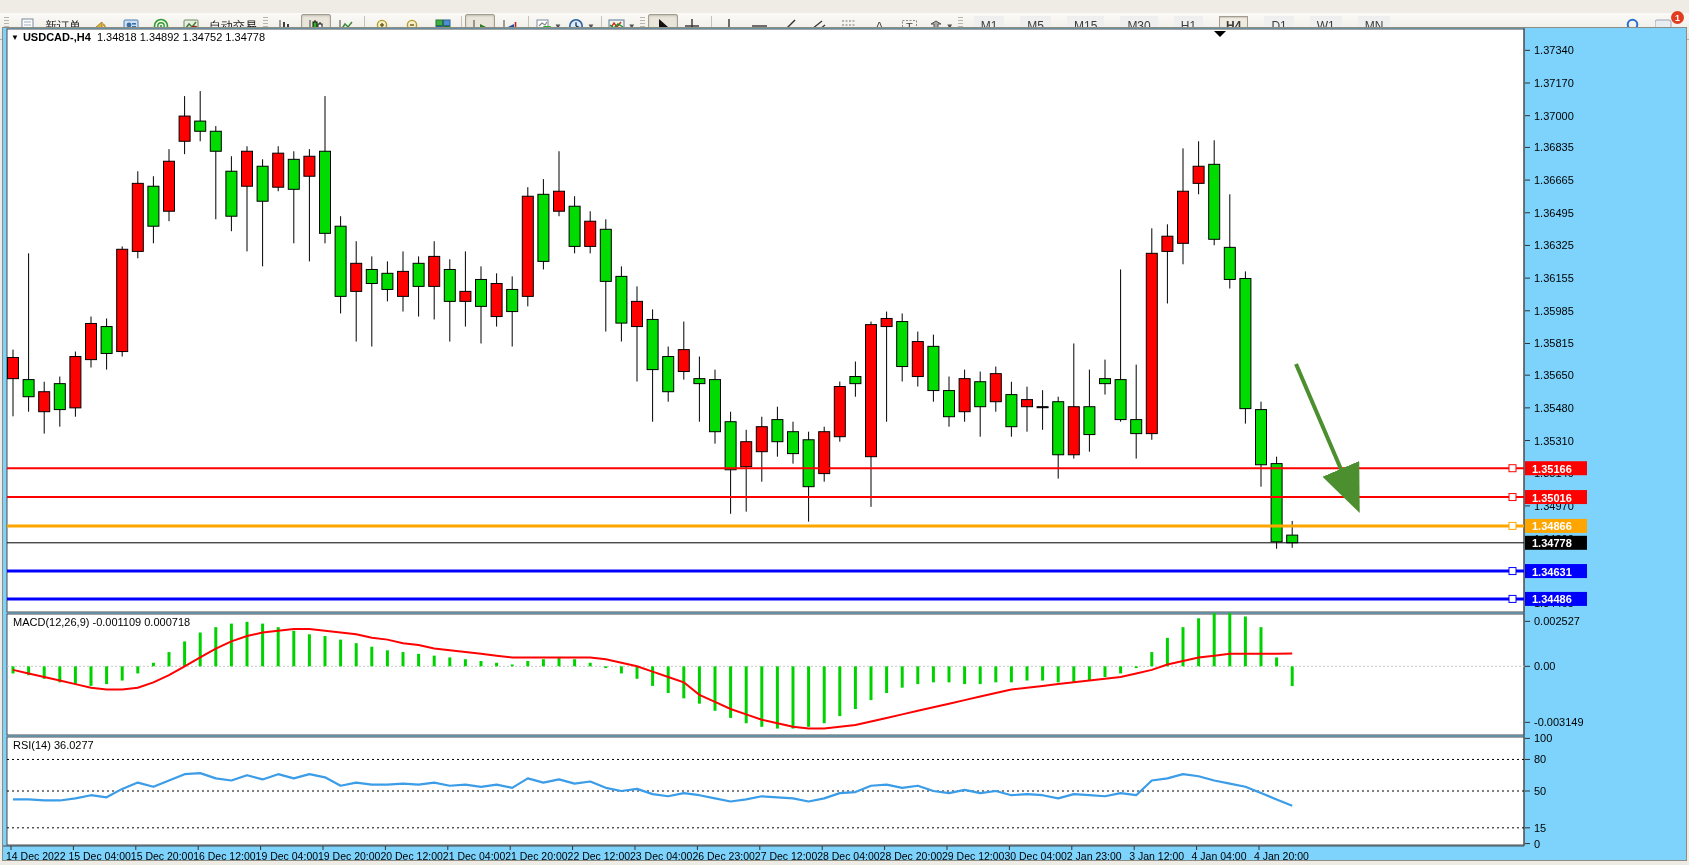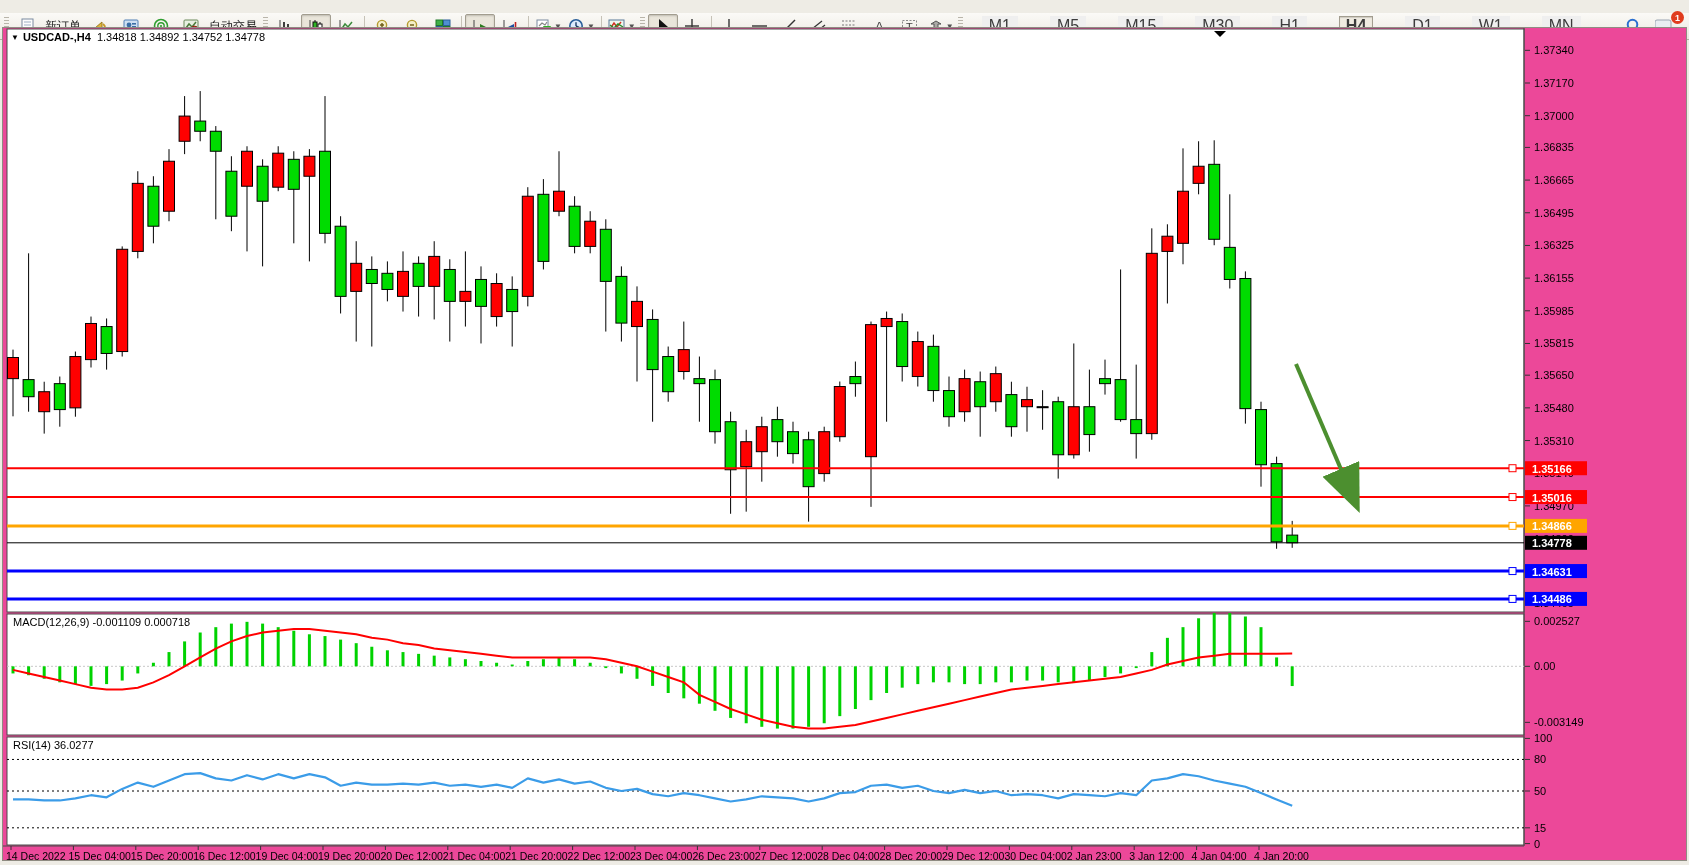--- a/index.html
+++ b/index.html
@@ -9,28 +9,28 @@
   .toolbar{position:absolute;left:0;top:13px;width:1689px;height:27px;
     background:linear-gradient(#fbfaf7,#ebe8e0);border-bottom:1px solid #b4b0a5;
     display:flex;align-items:center;padding-left:3px;box-sizing:border-box;justify-content:center;}
   .tb-grip{width:5px;height:18px;margin:0 3px 0 1px;
     background:repeating-linear-gradient(to bottom,#b9b5aa 0 1px,transparent 1px 3px);}
   .tb-sep{width:1px;height:20px;background:#c6c2b7;margin:0 3px;}
   .tb-btn{height:22px;min-width:24px;display:flex;align-items:center;justify-content:center;
     border:1px solid transparent;border-radius:2px;padding:0 2px;cursor:default;}
   .tb-btn.pressed{background:#e9e5da;border-color:#a29d8f;box-shadow:inset 0 1px 2px rgba(0,0,0,.18);}
   .tb-label{font-size:12px;color:#1a1a1a;margin:0 5px 0 3px;white-space:nowrap;}
-  .tf-btn{font-size:16px;color:#3c3c3c;padding:3px 6px;border:1px solid transparent;margin:16px;line-height:12px;}
+  .tf-btn{font-size:12px;color:#3c3c3c;padding:3px 6px;border:1px solid transparent;margin:8px;line-height:12px;}
   .tf-btn.pressed{background:#efebe1;border-color:#a29d8f;box-shadow:inset 0 1px 1px rgba(0,0,0,.14);font-weight:bold;}
   .tb-right{margin-left:auto;display:flex;align-items:center;margin-right:10px;}
   .badge{position:absolute;top:-4px;right:-6px;background:#e03c1e;color:#fff;font-size:9px;
     width:13px;height:13px;border-radius:50%;display:flex;align-items:center;justify-content:center;font-weight:bold;}
   .caret{font-size:8px;color:#555;margin-left:2px;}
   
-  .chart{position:absolute;left:2px;top:27px;width:1685px;height:834px;background:#ec4899;
+  .chart{position:absolute;left:2px;top:27px;width:1685px;height:834px;background:#7dd3fc;
     border:1px solid #8f8c82;box-sizing:border-box;}
   .chart-header{position:absolute;left:8px;top:3px;font-size:11px;color:#000;z-index:5;white-space:nowrap;}
   .chart-header .tri{font-size:8px;vertical-align:1px;margin-right:4px;}
   svg text{font-family:"Liberation Sans",sans-serif;}
 </style>
 </head>
 <body>
 
 <div class="toolbar">
   <div class="tb-grip"></div>

